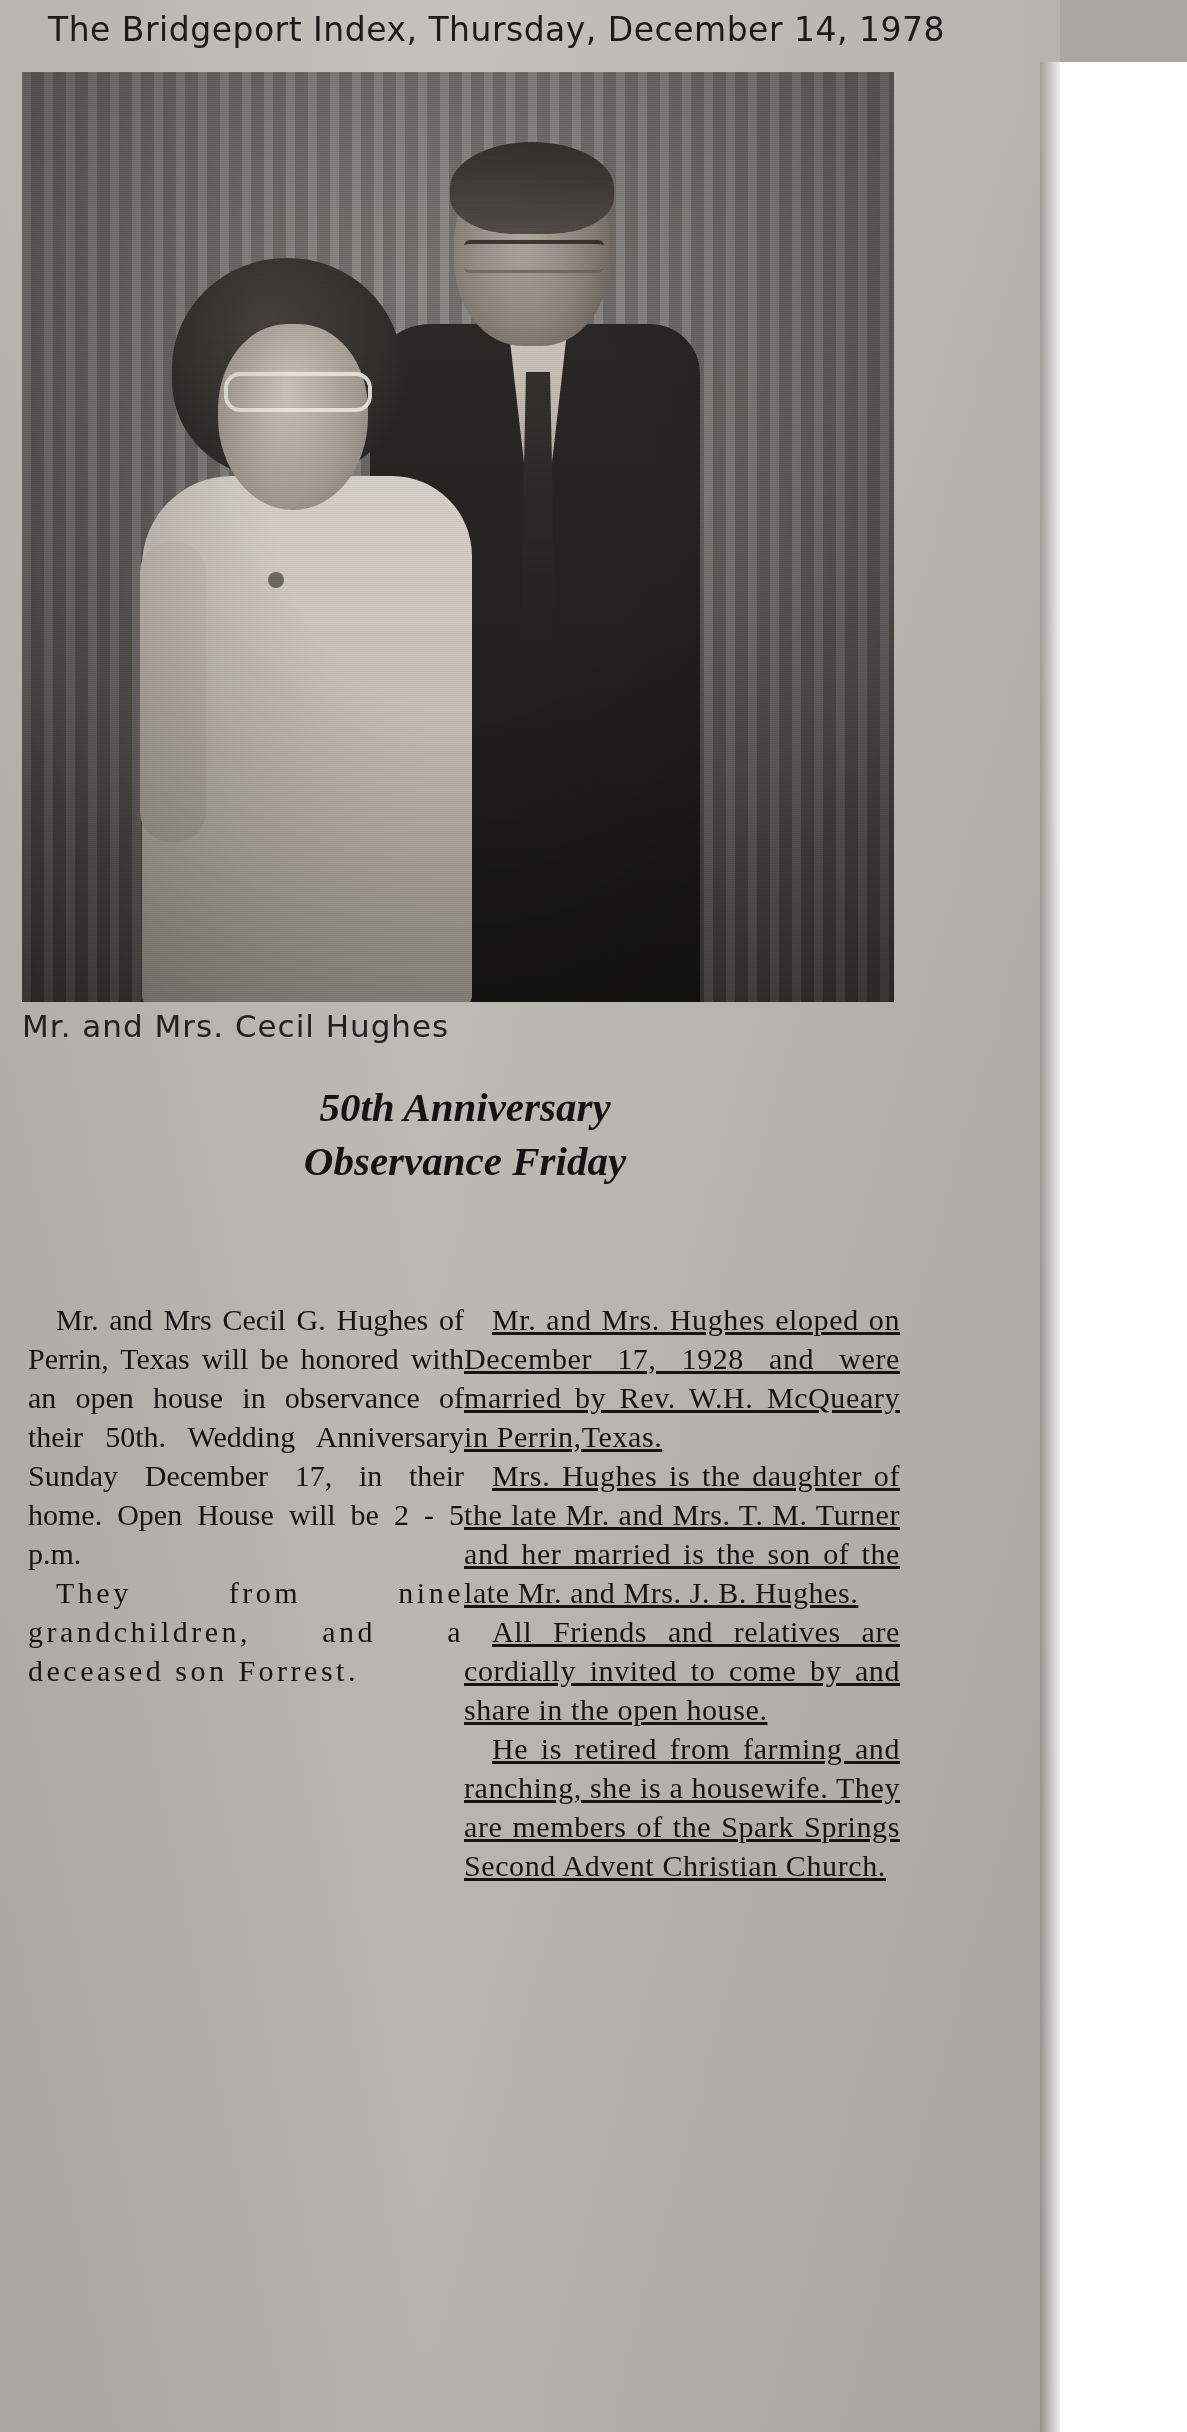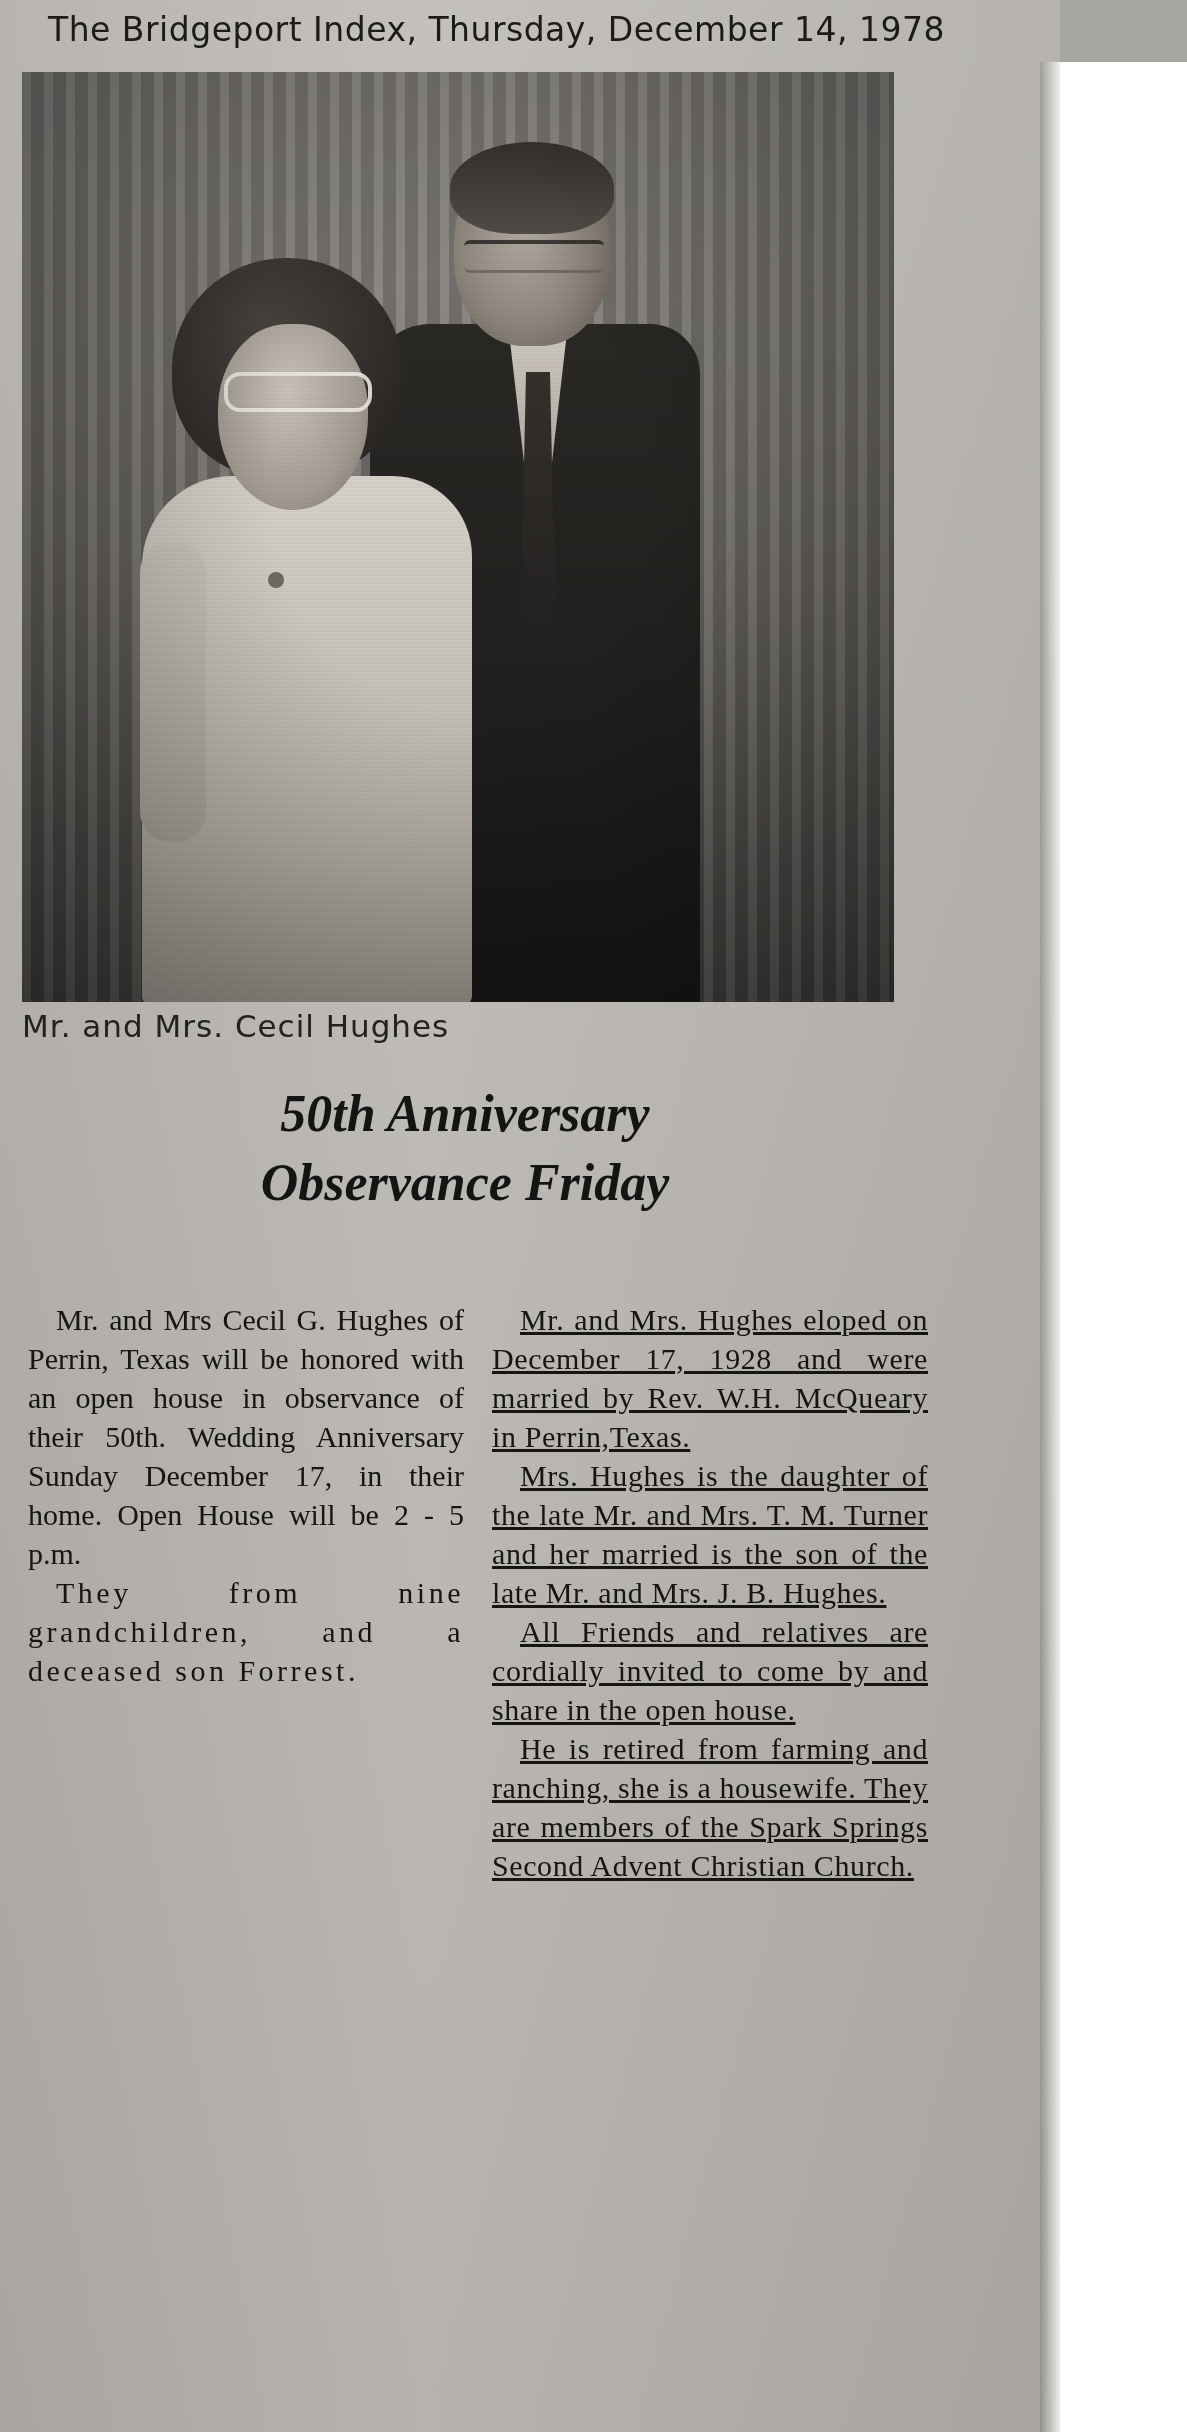--- a/index.html
+++ b/index.html
@@ -217,31 +217,30 @@
   }
   .headline {
     position: absolute;
     left: 40px;
     top: 1080px;
     width: 850px;
     text-align: center;
     font-family: "Liberation Serif", serif;
     font-style: italic;
     font-weight: bold;
-    font-size: 52px;
+    font-size: 41px;
     line-height: 1.32;
     color: #151414;
   }
   .columns {
     position: absolute;
     left: 28px;
     top: 1300px;
     width: 900px;
     display: flex;
-    gap: 28px;
   }
   .col {
     width: 436px;
     font-family: "Liberation Serif", serif;
     font-size: 30px;
     line-height: 1.30;
     color: #161514;
     text-align: justify;
   }
   .col p {

